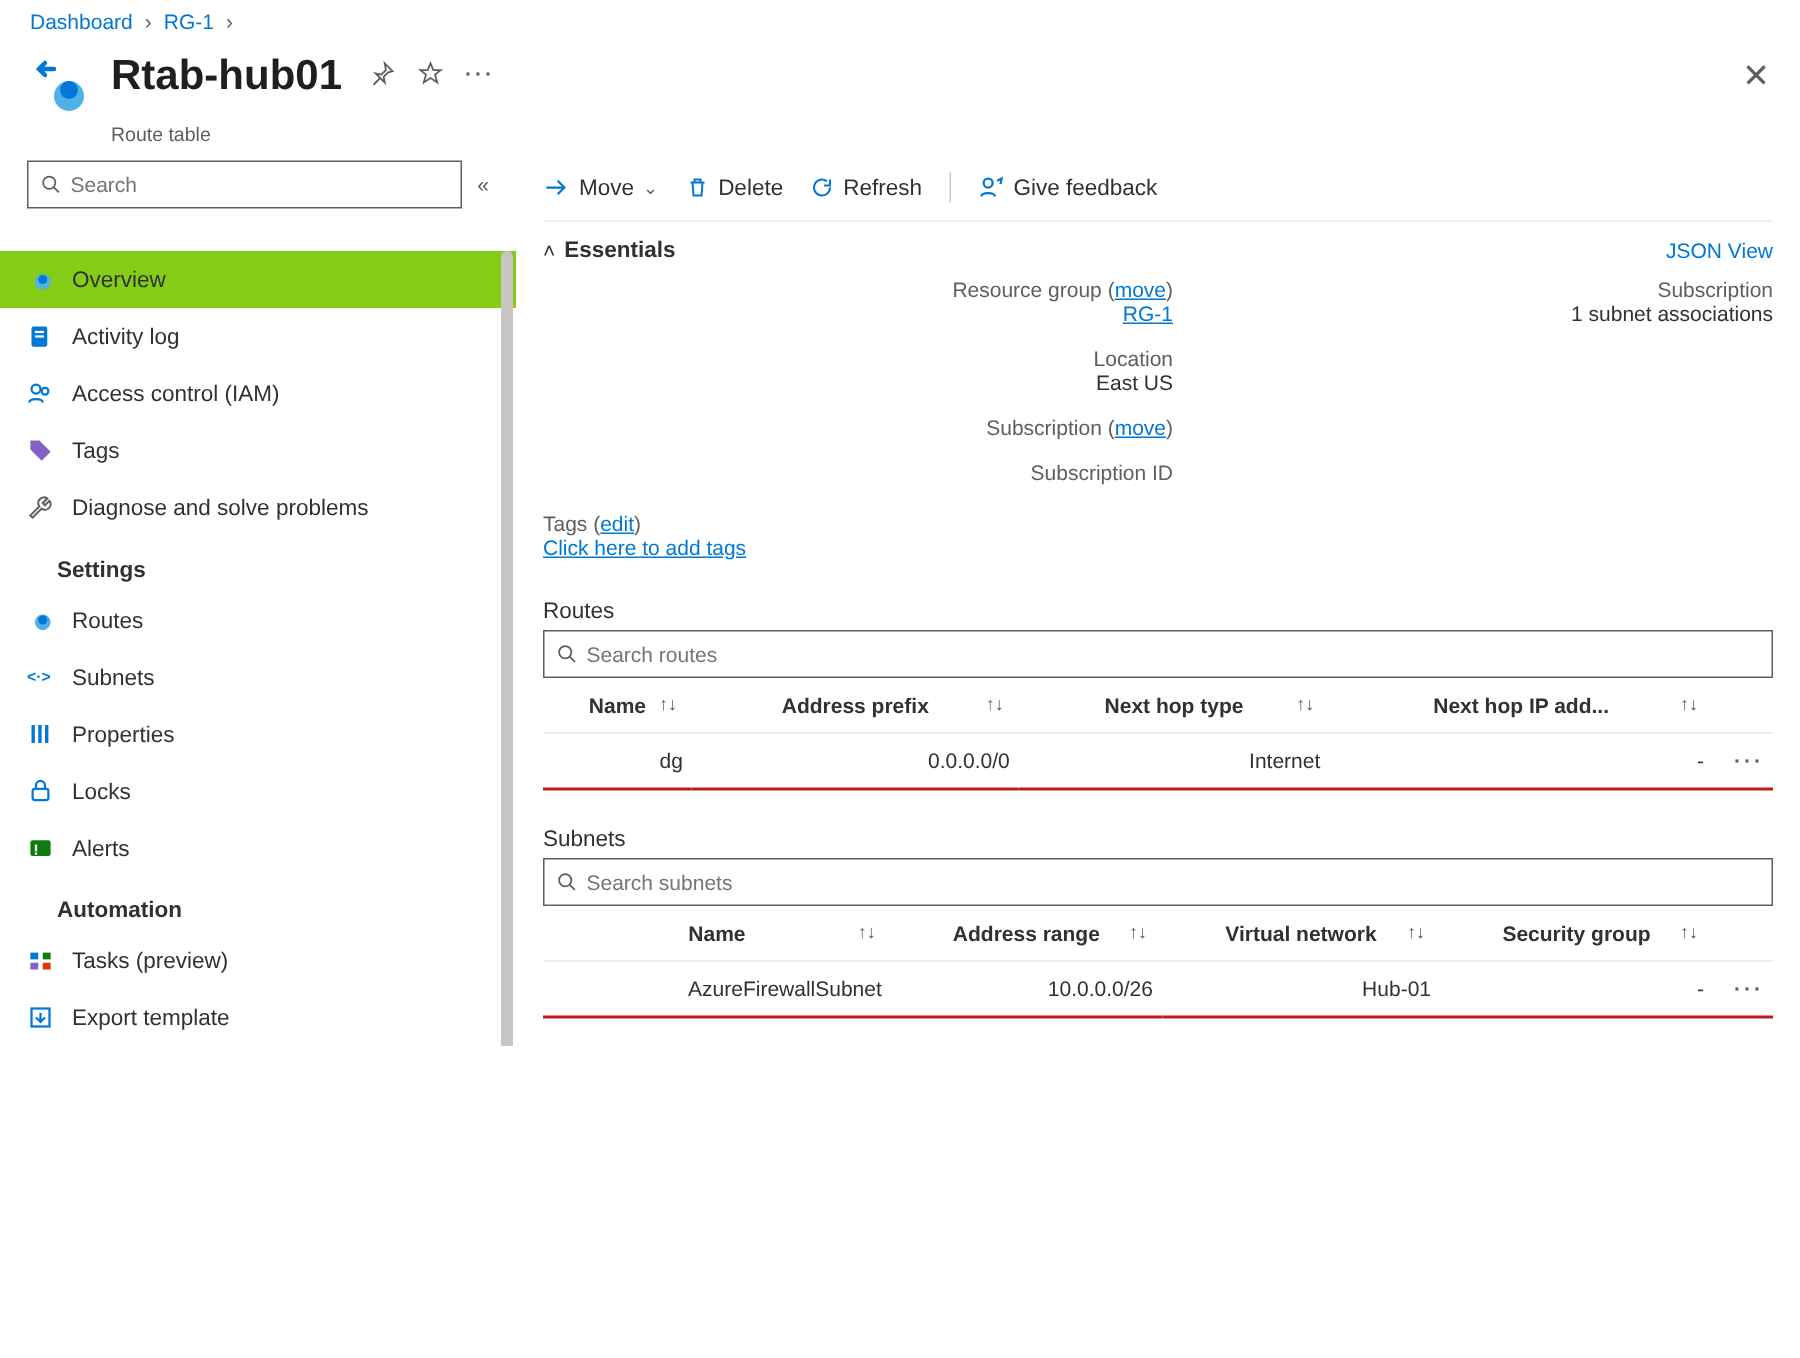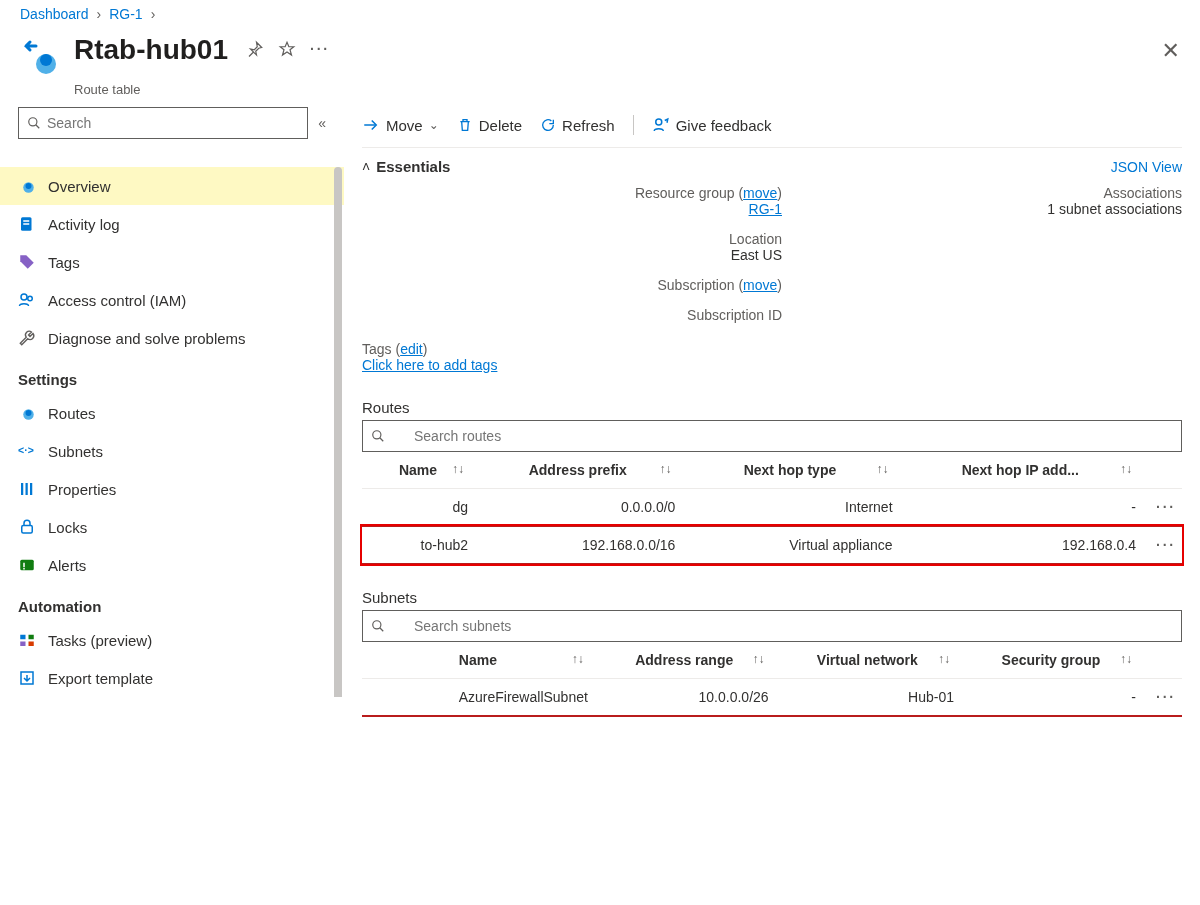--- a/index.html
+++ b/index.html
@@ -23,43 +23,43 @@
   .search-row { display: flex; align-items: center; padding: 0 18px 8px 18px; gap: 10px; }
   .search-box { flex: 1; border: 1px solid #605e5c; height: 32px; display: flex; align-items: center; padding: 0 8px; gap: 6px; }
   .search-box input { border: none; outline: none; flex: 1; font-size: 14px; }
   .collapse-icon { cursor: pointer; color: #605e5c; }
 
   .sb-scroll { overflow-y: auto; position: relative; }
   .sb-track { position: absolute; right: 2px; top: 0; width: 8px; height: 680px; background: transparent; }
   .sb-thumb { position: absolute; right: 0; top: 0; width: 8px; height: 620px; background: #c8c6c4; border-radius: 4px; }
 
   .sb-item { display: flex; align-items: center; gap: 12px; padding: 10px 18px; cursor: pointer; font-size: 15px; color: #323130; }
-  .sb-item.active { background: #fef9c3; }
+  .sb-item.active { background: #84cc16; }
   .sb-item .ic { width: 18px; height: 18px; display: inline-flex; align-items: center; justify-content: center; }
-  .sb-heading { padding: 14px 18px 6px 18px; font-size: 15px; font-weight: 600; color: #323130; }
+  .sb-heading { padding: 14px 18px 6px 18px; font-size: 15px; font-weight: 600; color: #323130; margin-left: 20px; }
 
   .main { flex: 1; padding: 0 18px 18px 18px; overflow: hidden; }
   .toolbar { display: flex; align-items: center; gap: 18px; padding: 8px 0 12px 0; color: #323130; border-bottom: 1px solid #edebe9; }
   .toolbar .tb-item { display: inline-flex; align-items: center; gap: 6px; cursor: pointer; font-size: 15px; }
   .toolbar .divider { width: 1px; height: 20px; background: #c8c6c4; }
 
   .essentials-hdr { display: flex; align-items: center; padding: 10px 0; }
   .essentials-hdr .chev { margin-right: 6px; }
   .essentials-hdr .title { font-weight: 600; font-size: 15px; }
   .essentials-hdr .json-view { margin-left: auto; color: #0078d4; cursor: pointer; font-size: 14px; }
 
   .ess-grid { display: grid; grid-template-columns: 420px 1fr; column-gap: 20px; row-gap: 14px; padding: 0 0 12px 0; font-size: 14px; text-align: right; }
   .ess-label { color: #605e5c; }
   .ess-val { color: #323130; }
 
   .tags-row { padding: 6px 0 16px 0; }
 
   .section-title { font-size: 15px; color: #323130; margin-top: 10px; margin-bottom: 4px; }
   .grid-search { border: 1px solid #605e5c; height: 32px; display: flex; align-items: center; padding: 0 8px; gap: 6px; margin-bottom: 0; }
-  .grid-search input { border: none; outline: none; flex: 1; font-size: 14px; margin-left: 23px; }
+  .grid-search input { border: none; outline: none; flex: 1; font-size: 14px; }
 
   table.data { width: 100%; border-collapse: collapse; font-size: 14px; }
   table.data th { text-align: center; font-weight: 600; padding: 10px 6px; border-bottom: 1px solid #edebe9; position: relative; }
   table.data th .sort { color: #605e5c; font-size: 12px; position: absolute; right: 10px; }
   table.data td { padding: 10px 6px; border-bottom: 2px solid #b91c1c; text-align: right; }
   tr.hl { outline: 2px solid #e60000; }
   .row-menu { text-align: right; color: #605e5c; cursor: pointer; font-weight: 700; letter-spacing: 2px; }
 
   svg { display: block; }
 </style>
@@ -134,34 +134,34 @@
               <rect x="4" y="3" width="14" height="18" rx="2" fill="#0078d4"></rect>
               <rect x="7" y="7" width="8" height="2" fill="#fff"></rect>
               <rect x="7" y="11" width="8" height="2" fill="#fff"></rect>
             </svg>
           </span>
         <span>Activity log</span>
       </div>
       <div class="sb-item">
         <span class="ic">
             <svg width="18" height="18" viewBox="0 0 24 24">
-              <path d="M3 3h8l10 10-8 8L3 11z" fill="#8661c5"></path>
-            </svg>
-          </span>
-        <span>Tags</span>
-      </div>
-      <div class="sb-item">
-        <span class="ic">
-            <svg width="18" height="18" viewBox="0 0 24 24">
               <circle cx="8" cy="8" r="4" fill="none" stroke="#0078d4" stroke-width="2"></circle>
               <circle cx="16" cy="10" r="3" fill="none" stroke="#0078d4" stroke-width="2"></circle>
               <path d="M2 20c0-4 12-4 12 0" fill="none" stroke="#0078d4" stroke-width="2"></path>
             </svg>
           </span>
         <span>Access control (IAM)</span>
+      </div>
+      <div class="sb-item">
+        <span class="ic">
+            <svg width="18" height="18" viewBox="0 0 24 24">
+              <path d="M3 3h8l10 10-8 8L3 11z" fill="#8661c5"></path>
+            </svg>
+          </span>
+        <span>Tags</span>
       </div>
       <div class="sb-item">
         <span class="ic">
             <svg width="18" height="18" viewBox="0 0 24 24">
               <path d="M20 6a5 5 0 0 1-7 7L5 21l-2-2 8-8a5 5 0 0 1 7-7l-4 4 2 2z" fill="none" stroke="#605e5c" stroke-width="1.8"></path>
             </svg>
           </span>
         <span>Diagnose and solve problems</span>
       </div>
 
@@ -289,21 +289,21 @@
       <span class="title">Essentials</span>
       <span class="json-view">JSON View</span>
     </div>
 
     <div class="ess-grid">
       <div>
         <div class="ess-label"><span>Resource group (</span><a class="link">move</a><span>)</span></div>
         <div class="ess-val"><a class="link">RG-1</a></div>
       </div>
       <div>
-        <div class="ess-label">Associations</div>
+        <div class="ess-label">Subscription</div>
         <div class="ess-val">1 subnet associations</div>
       </div>
       <div>
         <div class="ess-label">Location</div>
         <div class="ess-val">East US</div>
       </div>
       <div></div>
       <div>
         <div class="ess-label"><span>Subscription (</span><a class="link">move</a><span>)</span></div>
       </div>
@@ -338,27 +338,20 @@
         <th><span>Next hop IP add...</span><span class="sort">↑↓</span></th>
         <th style="width:40px"></th>
       </tr>
         </thead>
       <tbody id="routes-body">
           <tr>
             <td>dg</td>
     <td>0.0.0.0/0</td>
     <td>Internet</td>
     <td>-</td>
-    <td class="row-menu">···</td>
-          </tr>
-          <tr class="hl">
-            <td>to-hub2</td>
-    <td>192.168.0.0/16</td>
-    <td>Virtual appliance</td>
-    <td>192.168.0.4</td>
     <td class="row-menu">···</td>
           </tr>
         </tbody>
     </table>
 
     <div class="section-title" style="margin-top:24px">Subnets</div>
     <div class="grid-search">
       <span>
           <svg width="14" height="14" viewBox="0 0 24 24">
             <circle cx="10" cy="10" r="7" fill="none" stroke="#605e5c" stroke-width="2"></circle>

